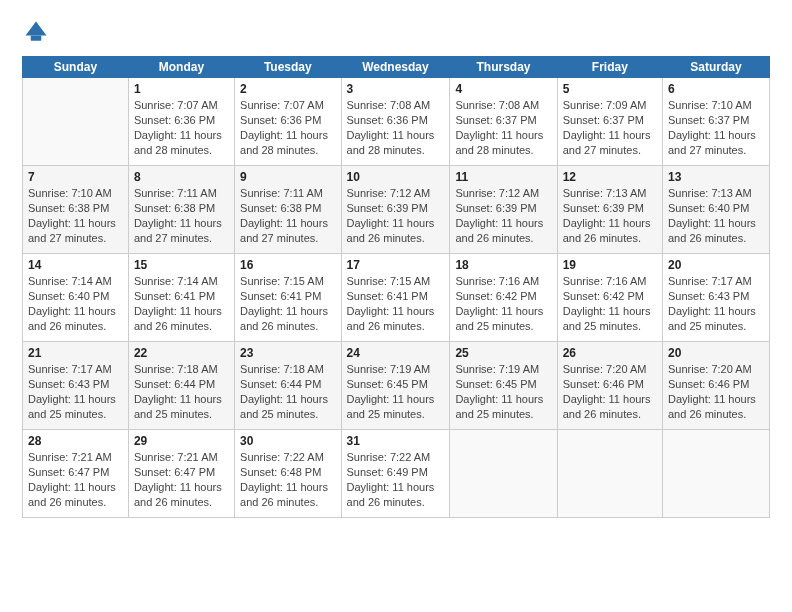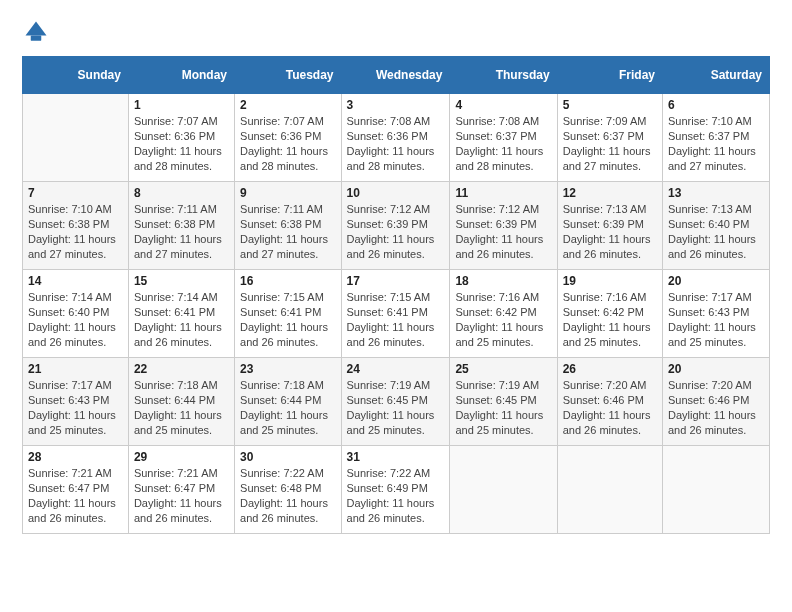--- a/index.html
+++ b/index.html
@@ -61,22 +61,22 @@
     }
     .calendar {
       width: 100%;
       border-collapse: collapse;
     }
     .calendar th {
       background: #2c6fad;
       color: #fff;
       font-size: 12px;
       font-weight: bold;
-      text-align: right;
-      padding: 11px 7px;
+      text-align: center;
+      padding: 3px 7px;
       border: 1px solid #2c6fad;
     }
     .calendar td {
       border: 1px solid #ccc;
       vertical-align: top;
       padding: 4px 5px;
       width: 113px;
       height: 88px;
       font-size: 9.5px;
       color: #333;

